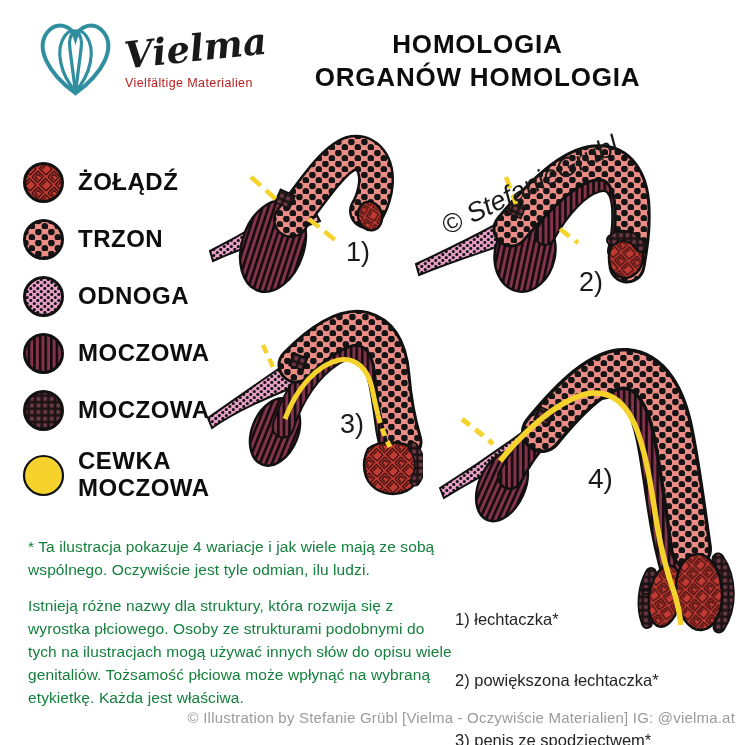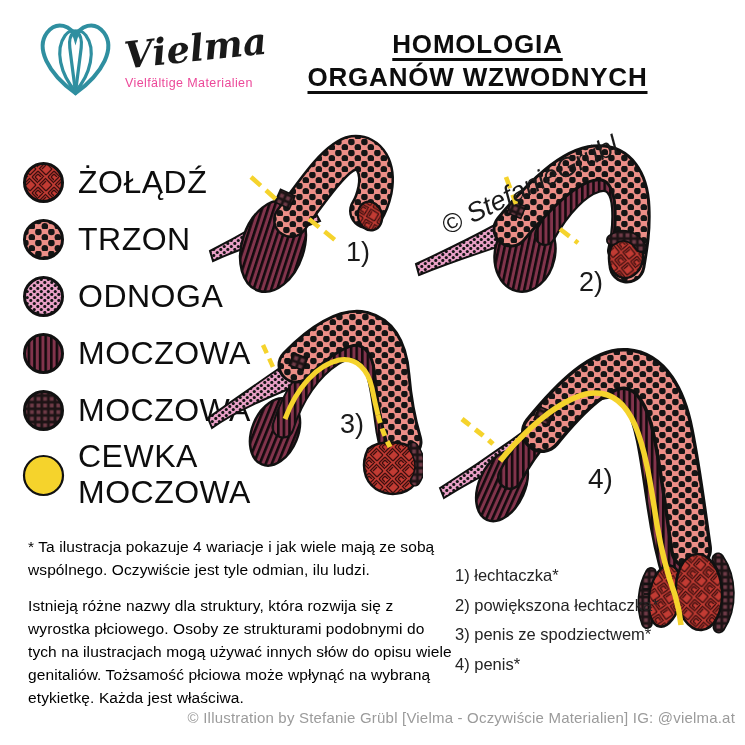--- a/index.html
+++ b/index.html
@@ -3,43 +3,43 @@
 <meta charset="utf-8">
 <style>
   html,body{margin:0;padding:0;background:#fff;}
   .canvas{position:relative;width:745px;height:745px;background:#fff;overflow:hidden;
           font-family:"Liberation Sans",sans-serif;color:#161616;}
   
   .logo{position:absolute;left:22px;top:4px;width:250px;height:115px;}
   .logo-heart{position:absolute;left:6px;top:4px;}
   .logo-name{position:absolute;left:102px;top:22px;font-family:"DejaVu Serif",serif;
              font-style:italic;font-weight:700;font-size:37px;transform:rotate(-6deg);color:#191919;}
-  .logo-tagline{position:absolute;left:103px;top:72px;font-size:12.5px;color:#ec4899;letter-spacing:.4px;}
+  .logo-tagline{position:absolute;left:103px;top:72px;font-size:12.5px;color:#b91c1c;letter-spacing:.4px;}
   .logo-site{position:absolute;left:30px;top:88px;width:185px;text-align:center;
              font-size:16.5px;font-weight:500;color:#101010;}
   
   .title{position:absolute;left:275px;top:28px;width:405px;text-align:center;
          font-size:26px;font-weight:800;letter-spacing:.8px;line-height:1.25;color:#0d0d0d;}
-  .title span{text-decoration:underline;text-decoration-thickness:3px;text-underline-offset:5px;}
+  .title span{text-decoration-thickness:3px;text-underline-offset:5px;}
   
   .legend{position:absolute;left:22px;top:161px;}
   .legend-row{display:flex;align-items:center;gap:13px;height:43px;margin-bottom:14px;}
   .legend-row.tall{height:58px;}
-  .legend-label{font-size:32px;font-weight:400;letter-spacing:.5px;line-height:1.12;
+  .legend-label{font-size:24px;font-weight:700;letter-spacing:.5px;line-height:1.12;
                 color:#0d0d0d;max-width:185px;}
   
   .fig{position:absolute;}
   .fig text{font-family:"Liberation Sans",sans-serif;font-size:27px;fill:#1a1a1a;}
   .wm{font-family:"DejaVu Serif",serif;font-style:italic;font-size:9px;fill:#555;}
   
   .notes{position:absolute;left:28px;top:536px;width:424px;font-size:15.5px;
-         line-height:1.48;color:#000000;letter-spacing:.1px;}
+         line-height:1.48;color:#15803d;letter-spacing:.1px;}
   .notes p{margin:0 0 13px 0;}
   .captions{position:absolute;left:455px;top:567px;font-size:16.5px;color:#242424;line-height:1.0;}
-  .captions div{margin-bottom:13px;}
+  .captions div{margin-bottom:13px;margin-top:44px;}
   .credit{position:absolute;left:0;right:10px;top:709px;text-align:right;
           font-size:15px;color:#9b9b9b;letter-spacing:.2px;}
 </style>
 </head>
 <body>
 
 <div class="canvas">
 
   <svg width="0" height="0" style="position:absolute" aria-hidden="true">
     <defs>
@@ -88,21 +88,21 @@
         <path d="M50,88 C34,70 28,44 39,29 C47,19 58,25 56,42 C54,58 52,74 50,88 Z" stroke-width="3.4"></path>
         <path d="M50,88 C66,70 72,44 61,29 C53,19 42,25 44,42 C46,58 48,74 50,88 Z" stroke-width="3.4"></path>
       </g>
     </svg>
     <div class="logo-name">Vielma</div>
     <div class="logo-tagline">Vielfältige Materialien</div>
   </div>
 
   <div class="title">
     <div><span>HOMOLOGIA</span></div>
-    <div><span>ORGANÓW WZWODNYCH</span></div>
+    <div><span>ORGANÓW HOMOLOGIA</span></div>
   </div>
 
   <div class="legend">
     <div class="legend-row">
       <svg width="43" height="43" viewBox="0 0 43 43">
         <circle cx="21.5" cy="21.5" r="19" fill="url(#patZoladz)" stroke="#111" stroke-width="3"></circle>
         </svg>
       <div class="legend-label">ŻOŁĄDŹ</div>
     </div>
     <div class="legend-row">

